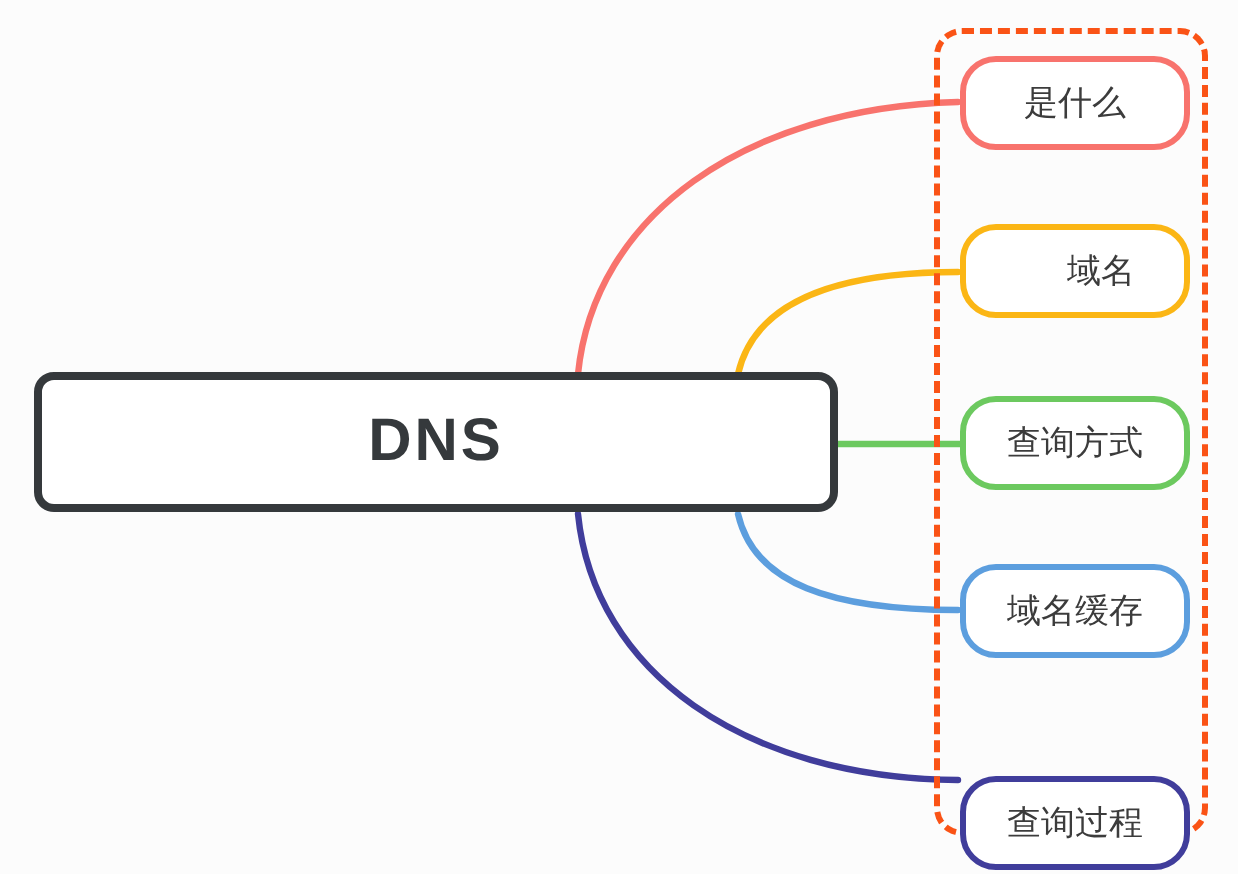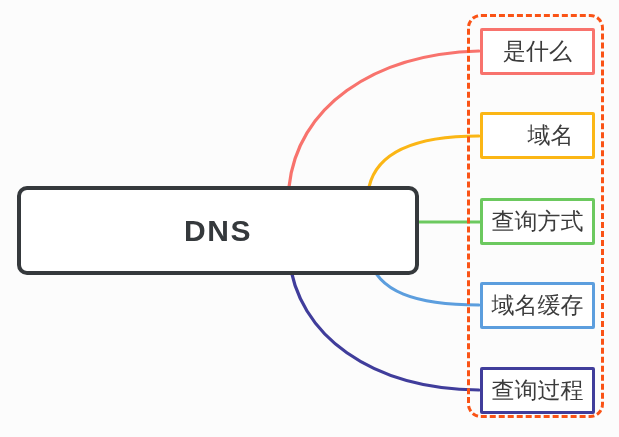--- a/index.html
+++ b/index.html
@@ -50,42 +50,42 @@
     display: flex;
     align-items: center;
     justify-content: center;
     z-index: 3;
     cursor: default;
   }
   .root-node {
     left: 17px;
     top: 186px;
     width: 402px;
-    height: 89px;
+    height: 70px;
     border: 4px solid #35393c;
     border-radius: 10px;
     font-size: 30px;
     font-weight: bold;
     letter-spacing: 1.5px;
     color: #35393c;
   }
   .child-node {
     left: 480px;
     width: 115px;
     height: 47px;
     border: 3px solid #888;
-    border-radius: 2px;
-    font-size: 23px;
+    border-radius: 18px;
+    font-size: 17px;
     color: #3c3c3c;
   }
   .child-node.n0 { top: 28px; }
   .child-node.n1 { top: 112px; }
   .child-node.n2 { top: 198px; }
   .child-node.n3 { top: 282px; text-align: right; }
-  .child-node.n4 { top: 367px; }
+  .child-node.n4 { top: 388px; }
 </style>
 </head>
 <body>
 
 <div class="canvas" style="background: rgb(252, 252, 252);">
 
   <svg class="connectors" viewBox="0 0 619 437" xmlns="http://www.w3.org/2000/svg">
     <path d="M 289 187 C 297 108, 372 54, 479 51" stroke="#f8736d"></path>
     <path d="M 369 187 C 377 152, 416 136, 479 136" stroke="#fbb615"></path>
     <path d="M 419 222 L 481 222" stroke="#6cc95f"></path>

